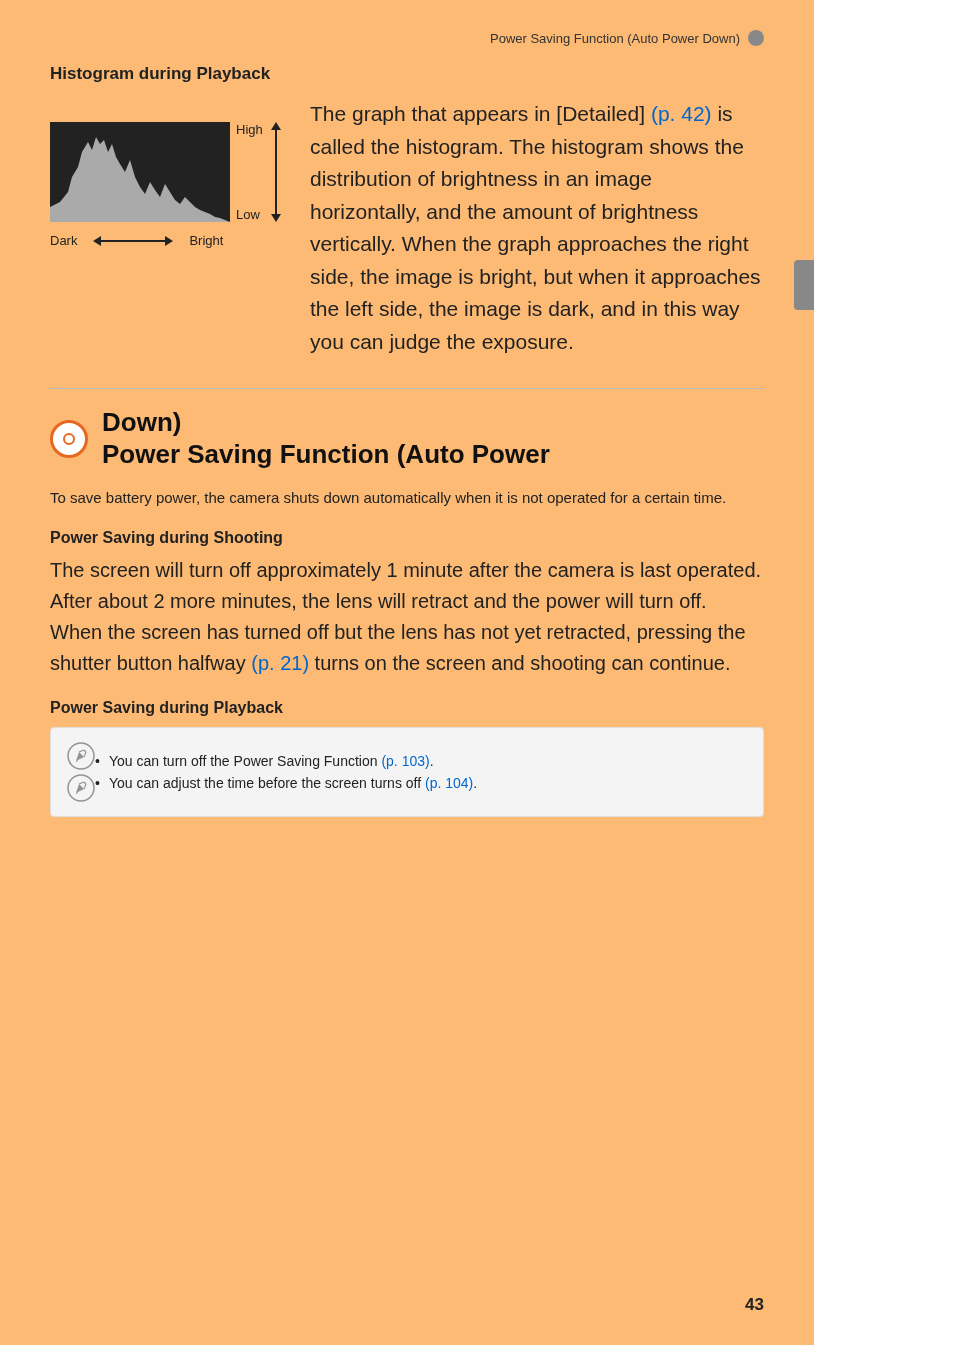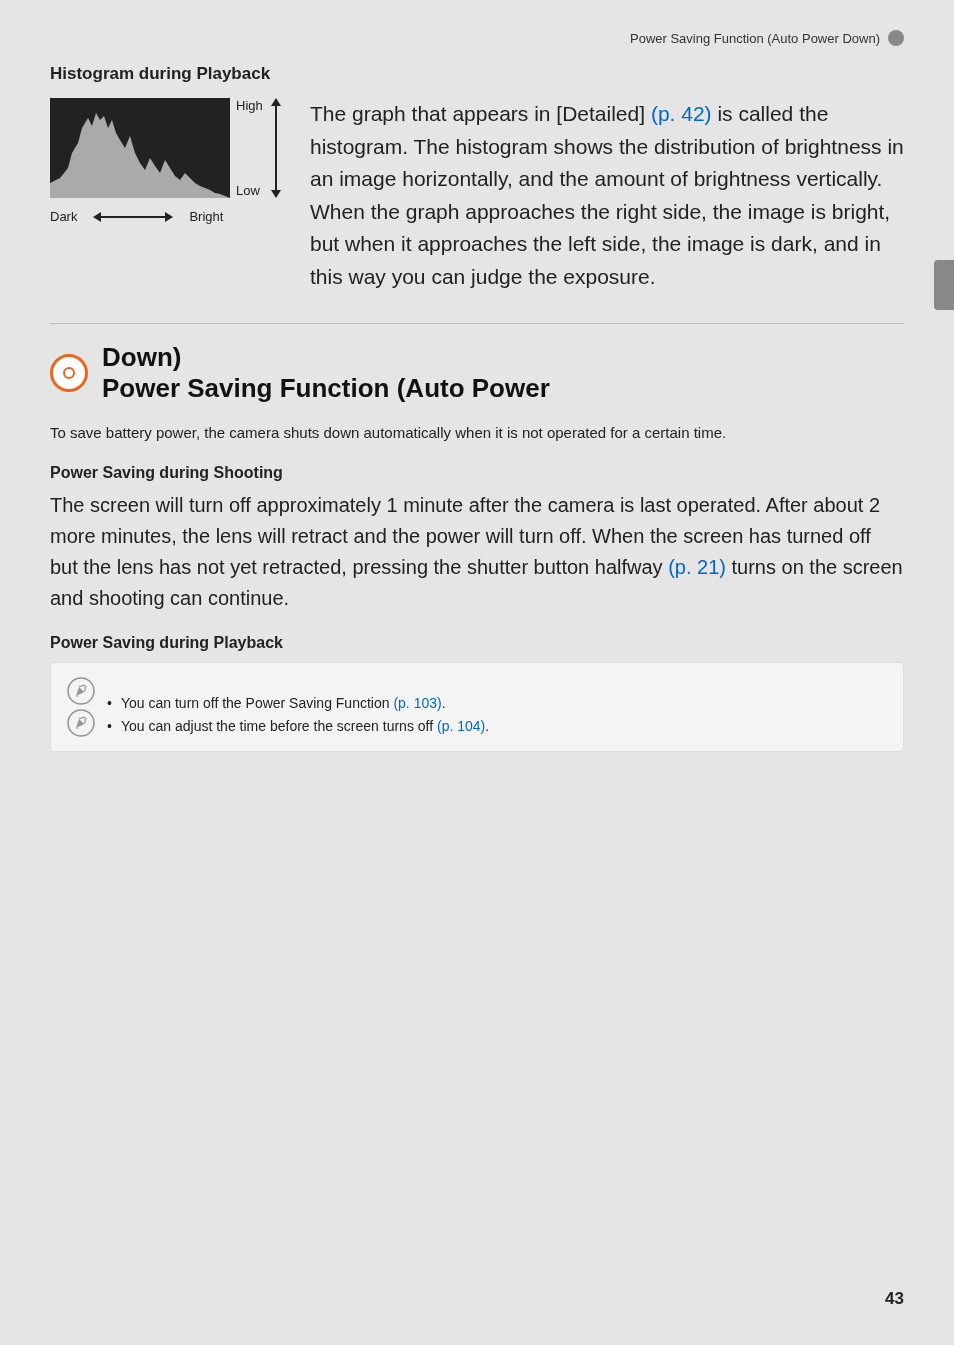--- a/index.html
+++ b/index.html
@@ -8,23 +8,23 @@
       font-size: 15px;
       background: #fff;
       color: #222;
       width: 954px;
       min-height: 1345px;
       position: relative;
       padding: 0;
     }
 
     .page {
-      width: 954px;
+      width: 814px;
       min-height: 1345px;
-      background: #e5e5e5;
+      background: #fdba74;
       padding: 30px 50px 50px 50px;
       position: relative;
     }
 
     
     .top-header {
       display: flex;
       justify-content: flex-end;
       align-items: center;
       margin-bottom: 18px;
@@ -50,20 +50,21 @@
       margin-bottom: 14px;
     }
     .histogram-content {
       display: flex;
       gap: 30px;
       align-items: flex-start;
     }
     .histogram-diagram {
       flex: 0 0 auto;
       width: 230px;
+      margin-top: 24px;
     }
     .histogram-graph-area {
       display: flex;
       align-items: flex-start;
       gap: 0;
     }
     .histogram-label {
       font-size: 13px;
       color: #222;
     }
@@ -195,26 +196,25 @@
     .body-text {
       font-size: 20px;
       line-height: 1.55;
       color: #222;
       margin-bottom: 20px;
     }
 
     
     .note-box {
       display: flex;
-      align-items: flex-end;
+      align-items: center;
       background: #f4f4f4;
       border: 1px solid #ddd;
       border-radius: 4px;
       padding: 14px 16px;
-      gap: 12px;
       margin-top: 10px;
     }
     .note-icon-stack {
       flex-shrink: 0;
       display: flex;
       flex-direction: column;
       gap: 4px;
       align-items: center;
     }
     .note-icon {
@@ -247,21 +247,21 @@
       top: 260px;
       width: 20px;
       height: 50px;
       background: #888;
       border-radius: 4px 0 0 4px;
     }
 
     
     .page-number {
       position: absolute;
-      bottom: 36px;
+      bottom: 30px;
       right: 50px;
       font-size: 17px;
       font-weight: bold;
       color: #222;
     }
 
     
     .hist-svg {
       width: 180px;
       height: 100px;

